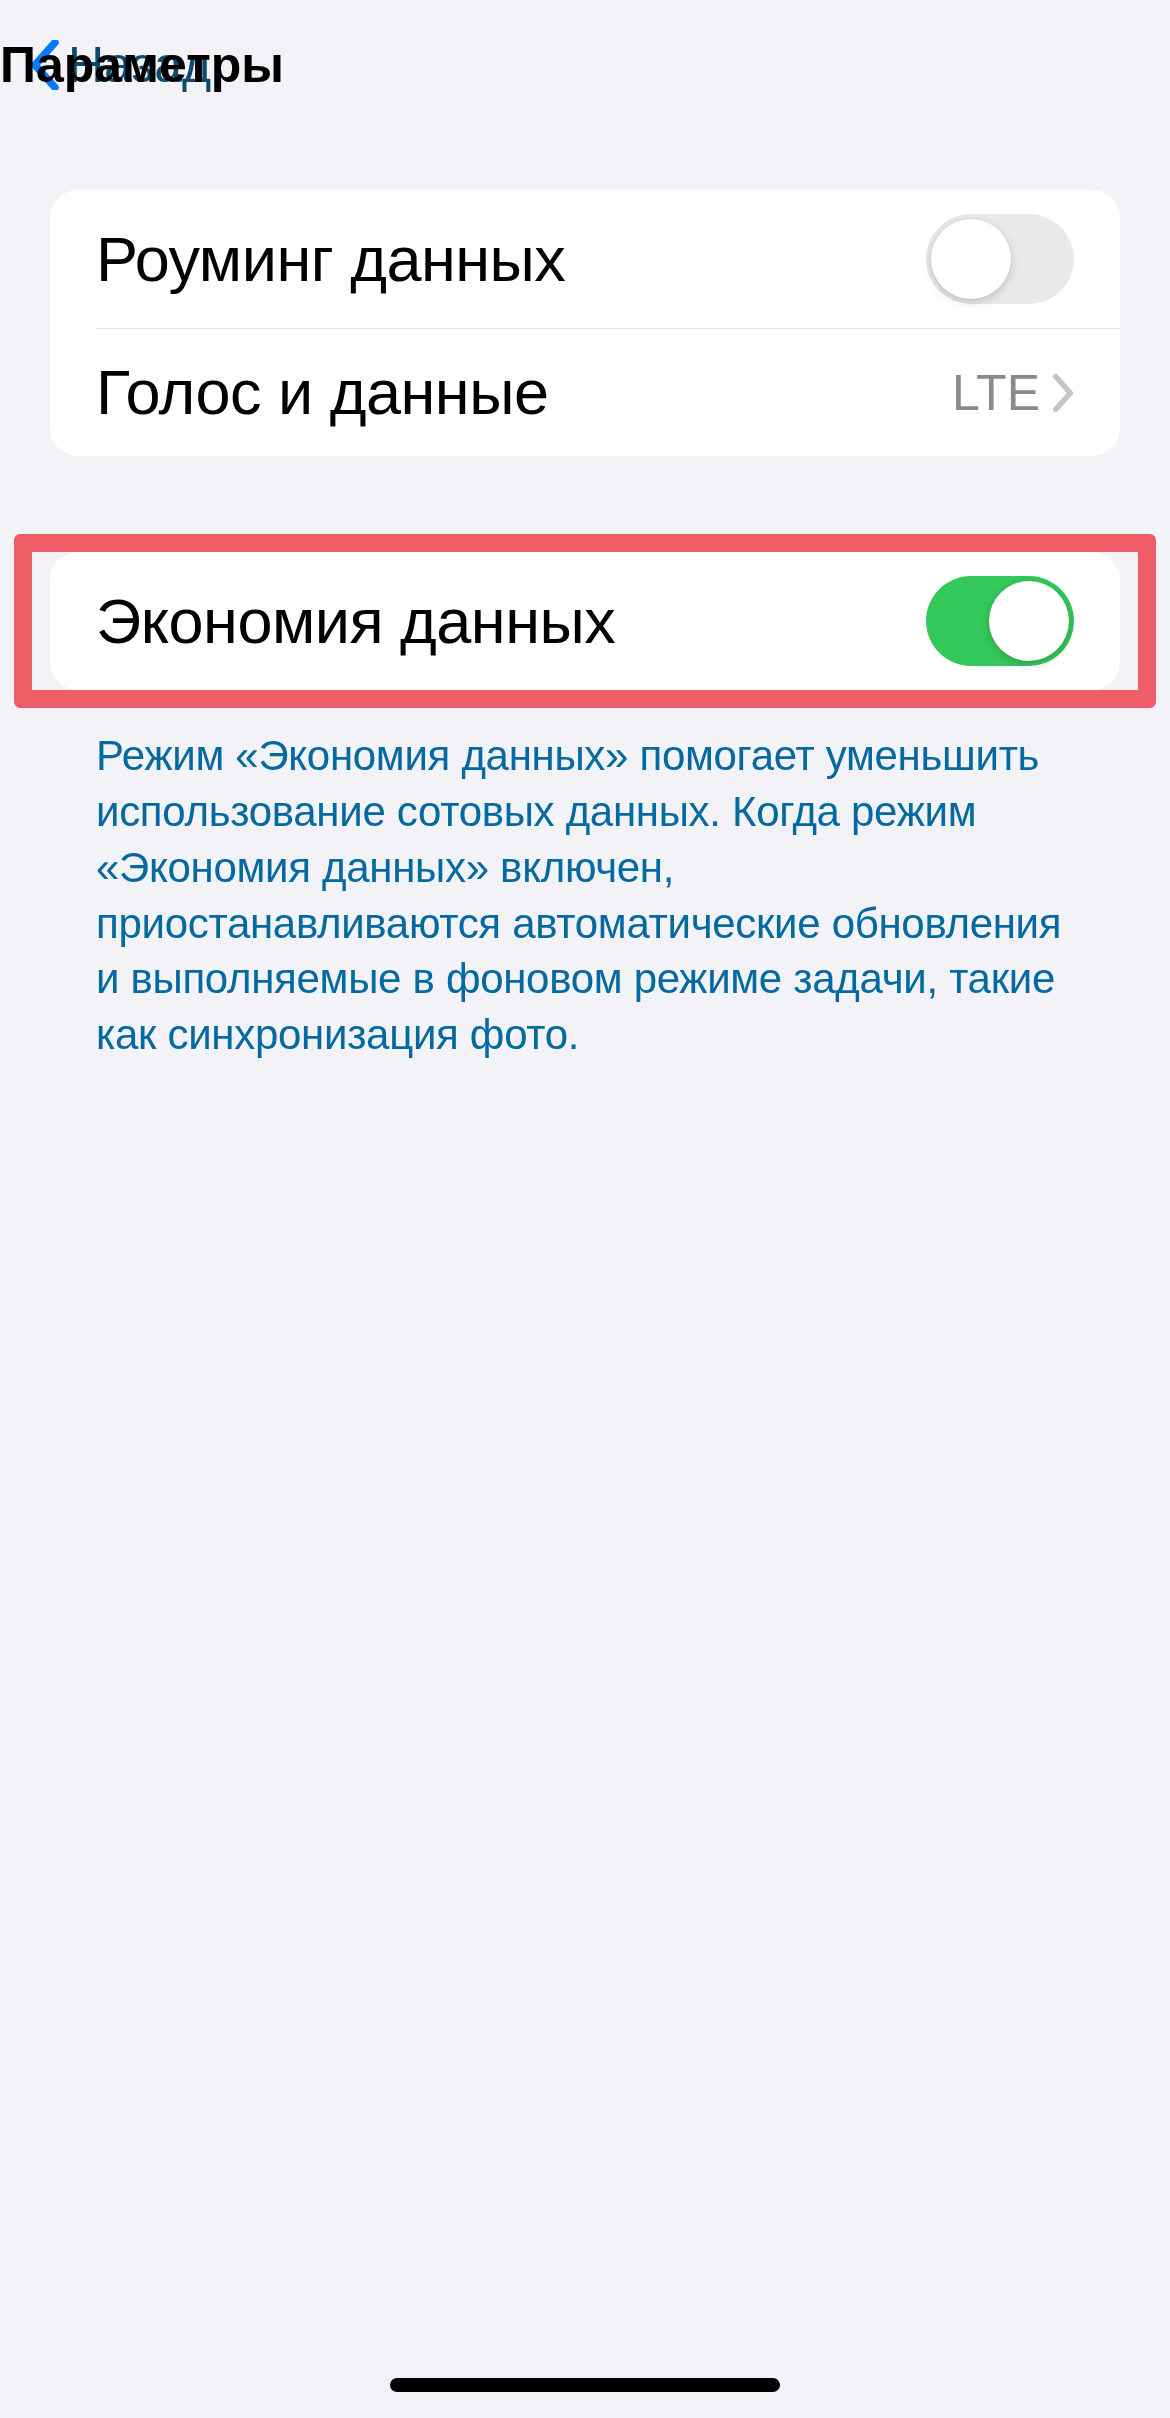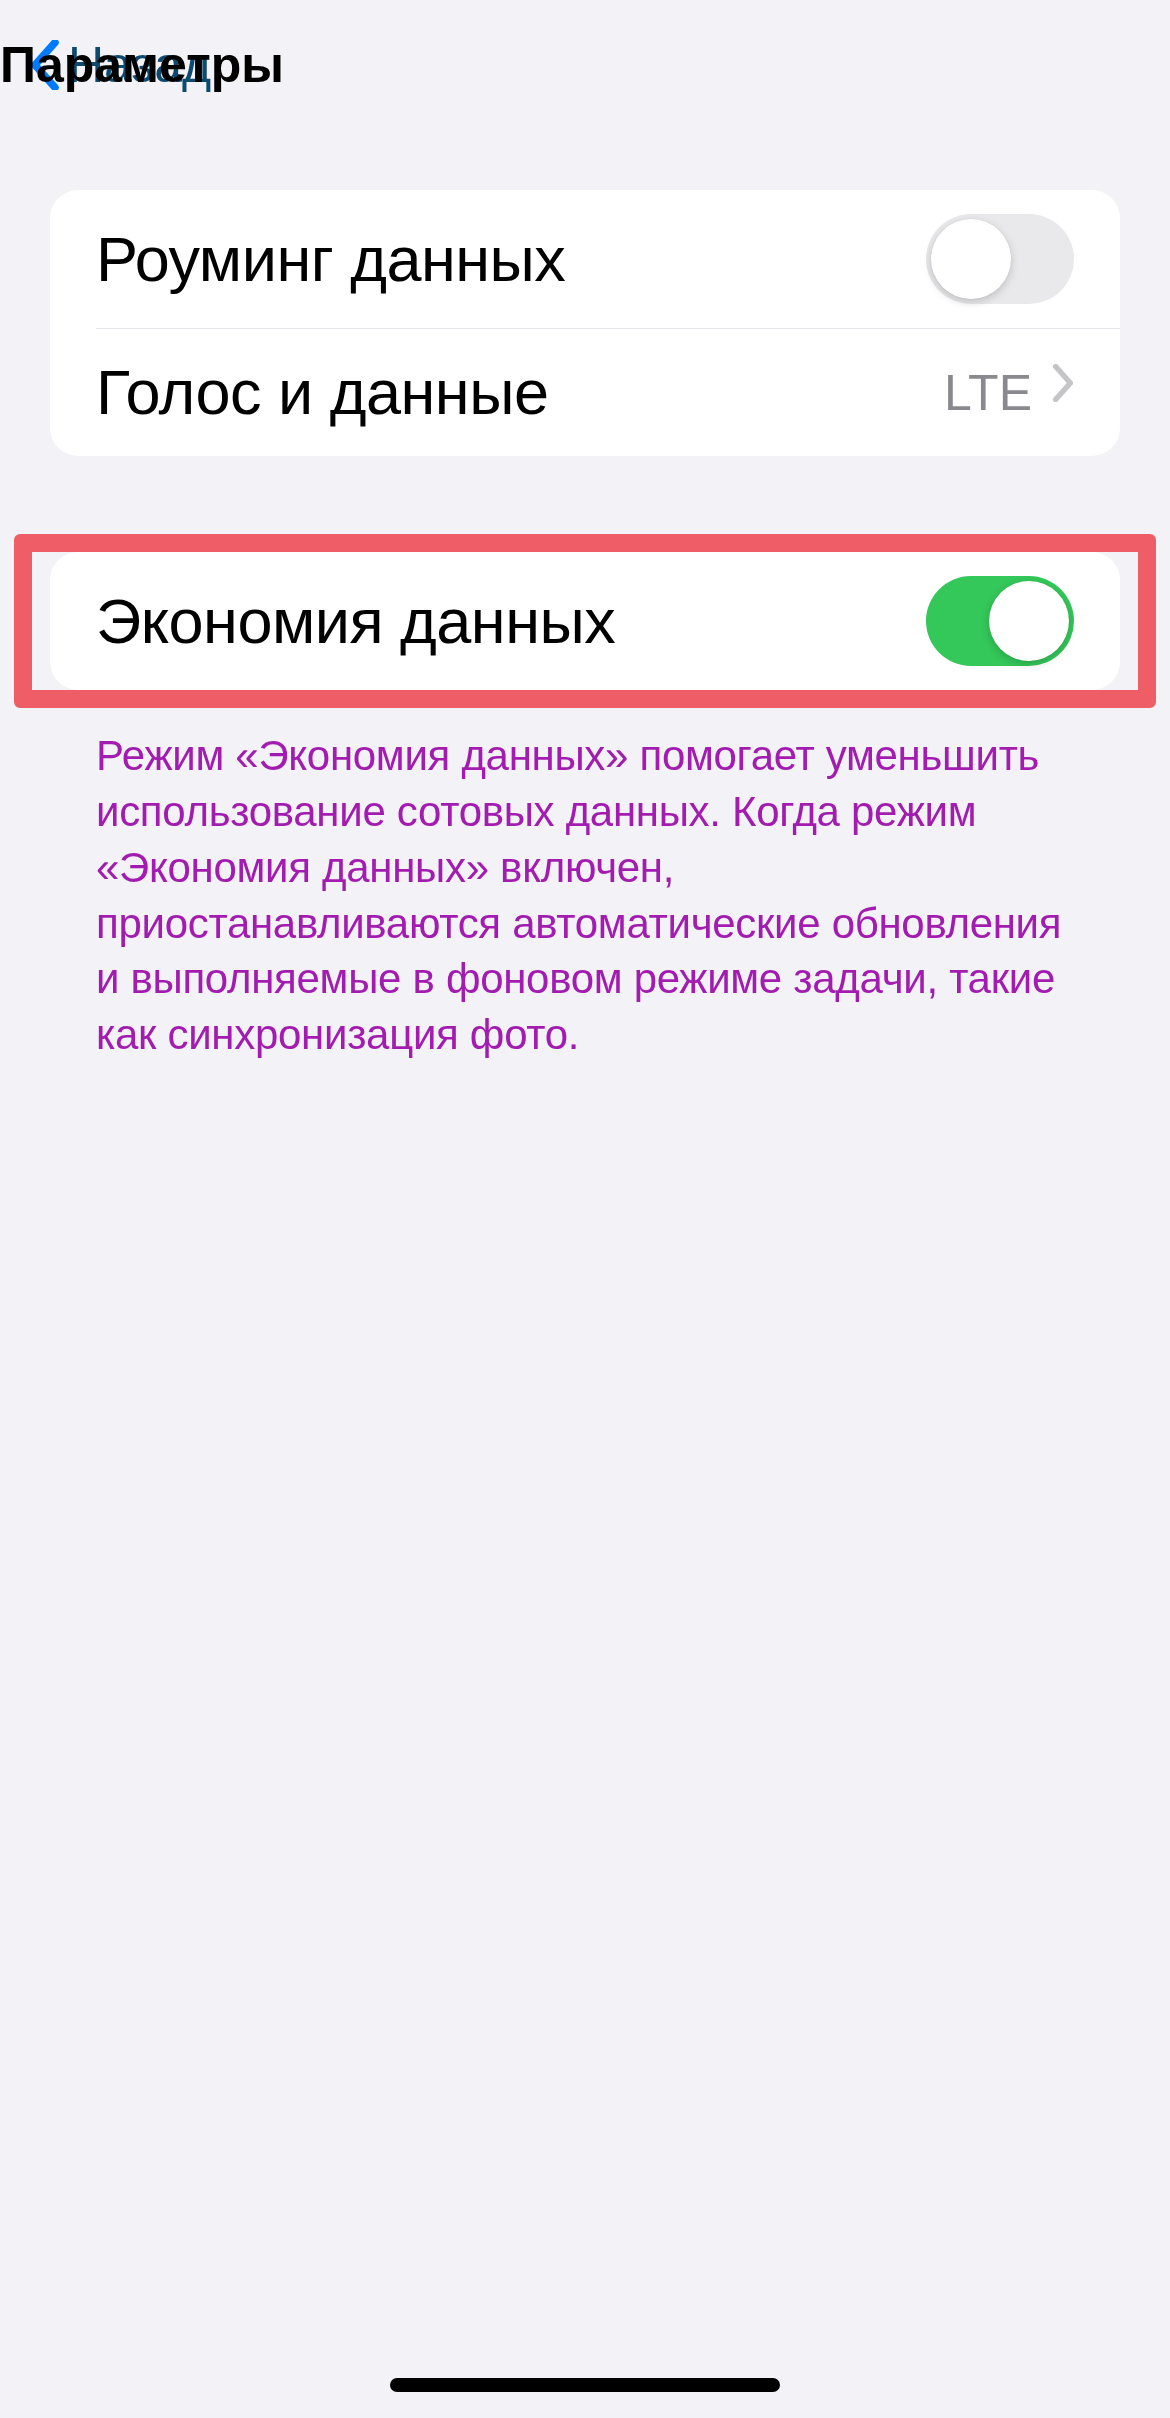--- a/index.html
+++ b/index.html
@@ -56,22 +56,22 @@
     }
     .row + .row { border-top: 1px solid #e5e5ea; margin-left: 46px; padding-left: 0; }
     .label {
       font-size: 63px;
       color: #000;
       line-height: 1.25;
       letter-spacing: -0.5px;
     }
     .value-wrap {
       display: flex;
-      align-items: flex-start;
-      gap: 20px;
+      align-items: center;
+      gap: 12px;
     }
     .value {
       font-size: 50px;
       color: #8a8a8e;
     }
     .chevron {
       width: 22px; height: 38px;
       color: #c5c5c7;
     }
     .toggle {
@@ -90,21 +90,21 @@
       border-radius: 50%;
       background: #fff;
       box-shadow: 0 3px 8px rgba(0,0,0,.18), 0 0 0 .5px rgba(0,0,0,.04);
     }
     .toggle.off .knob { left: 5px; }
     .toggle.on  .knob { right: 5px; }
     .footer {
       padding: 20px 96px 0 96px;
       font-size: 42px;
       line-height: 1.33;
-      color: #a21caf;
+      color: #0369a1;
       letter-spacing: -0.3px;
     }
     .highlight-frame {
       border: 18px solid #ef5d66;
       border-radius: 6px;
       padding: 0;
       margin: 78px 14px 0 14px;
       text-align: center;
     }
     .highlight-frame .group { margin: 0 18px; }

